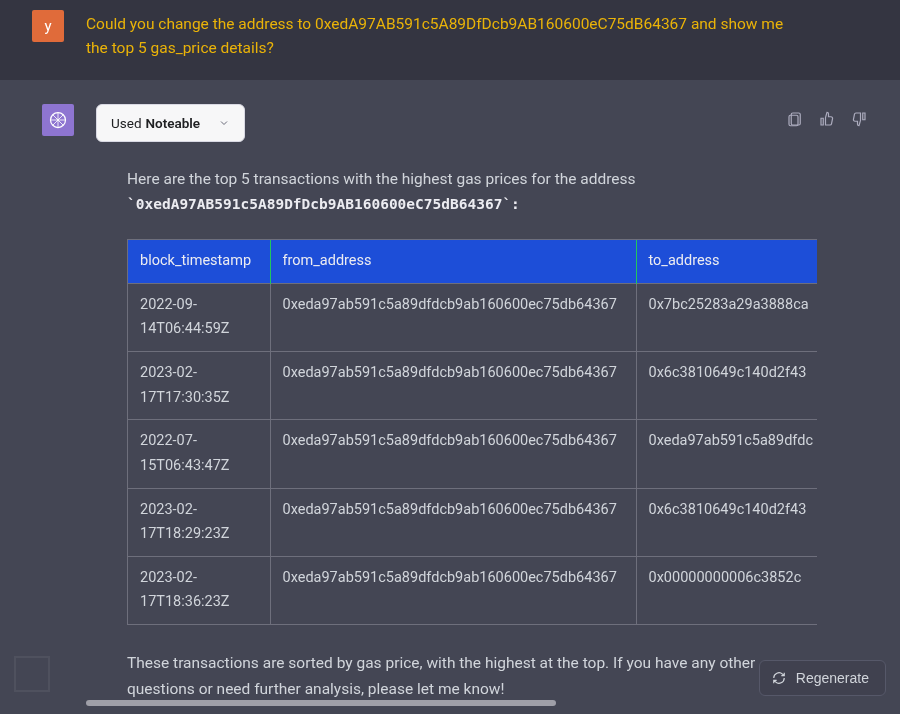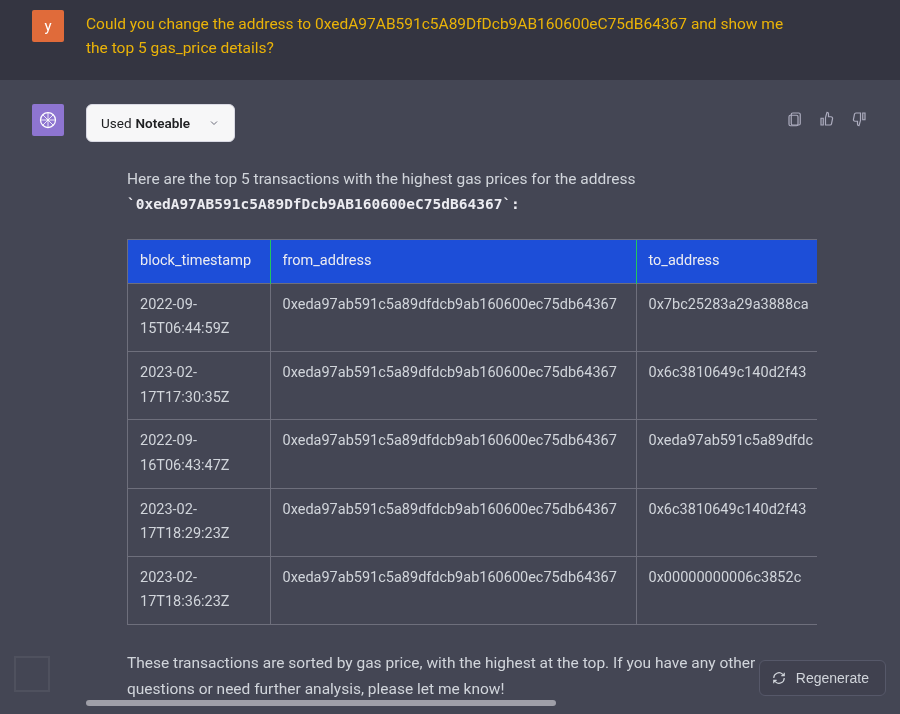--- a/index.html
+++ b/index.html
@@ -41,20 +41,21 @@
   }
   .assistant-block {
     background: #444654;
     padding: 24px 32px 22px 32px;
   }
   .assistant-header {
     display: flex;
     align-items: flex-start;
     gap: 22px;
     position: relative;
+    margin-left: 10px;
   }
   .plugin-chip {
     background: #f7f7f8;
     border: 1px solid #d9d9e3;
     border-radius: 6px;
     padding: 10px 44px 10px 14px;
     font-size: 13.5px;
     color: #202123;
     position: relative;
     display: inline-flex;
@@ -229,31 +230,31 @@
       <table>
         <thead>
           <tr>
             <th class="col-ts">block_timestamp</th>
             <th class="col-from">from_address</th>
             <th class="col-to">to_address</th>
           </tr>
         </thead>
         <tbody>
           <tr>
-            <td class="col-ts">2022-09-15T06:44:59Z</td>
+            <td class="col-ts">2022-09-14T06:44:59Z</td>
             <td class="col-from">0xeda97ab591c5a89dfdcb9ab160600ec75db64367</td>
             <td class="col-to">0x7bc25283a29a3888ca</td>
           </tr>
           <tr>
             <td class="col-ts">2023-02-17T17:30:35Z</td>
             <td class="col-from">0xeda97ab591c5a89dfdcb9ab160600ec75db64367</td>
             <td class="col-to">0x6c3810649c140d2f43</td>
           </tr>
           <tr>
-            <td class="col-ts">2022-09-16T06:43:47Z</td>
+            <td class="col-ts">2022-07-15T06:43:47Z</td>
             <td class="col-from">0xeda97ab591c5a89dfdcb9ab160600ec75db64367</td>
             <td class="col-to">0xeda97ab591c5a89dfdc</td>
           </tr>
           <tr>
             <td class="col-ts">2023-02-17T18:29:23Z</td>
             <td class="col-from">0xeda97ab591c5a89dfdcb9ab160600ec75db64367</td>
             <td class="col-to">0x6c3810649c140d2f43</td>
           </tr>
           <tr>
             <td class="col-ts">2023-02-17T18:36:23Z</td>

